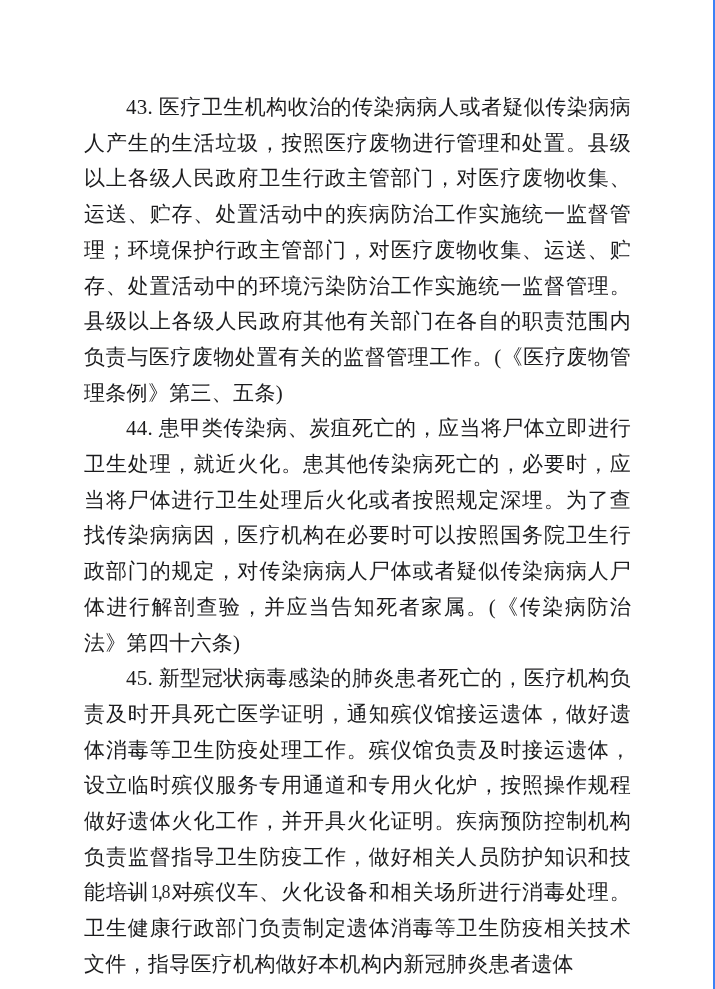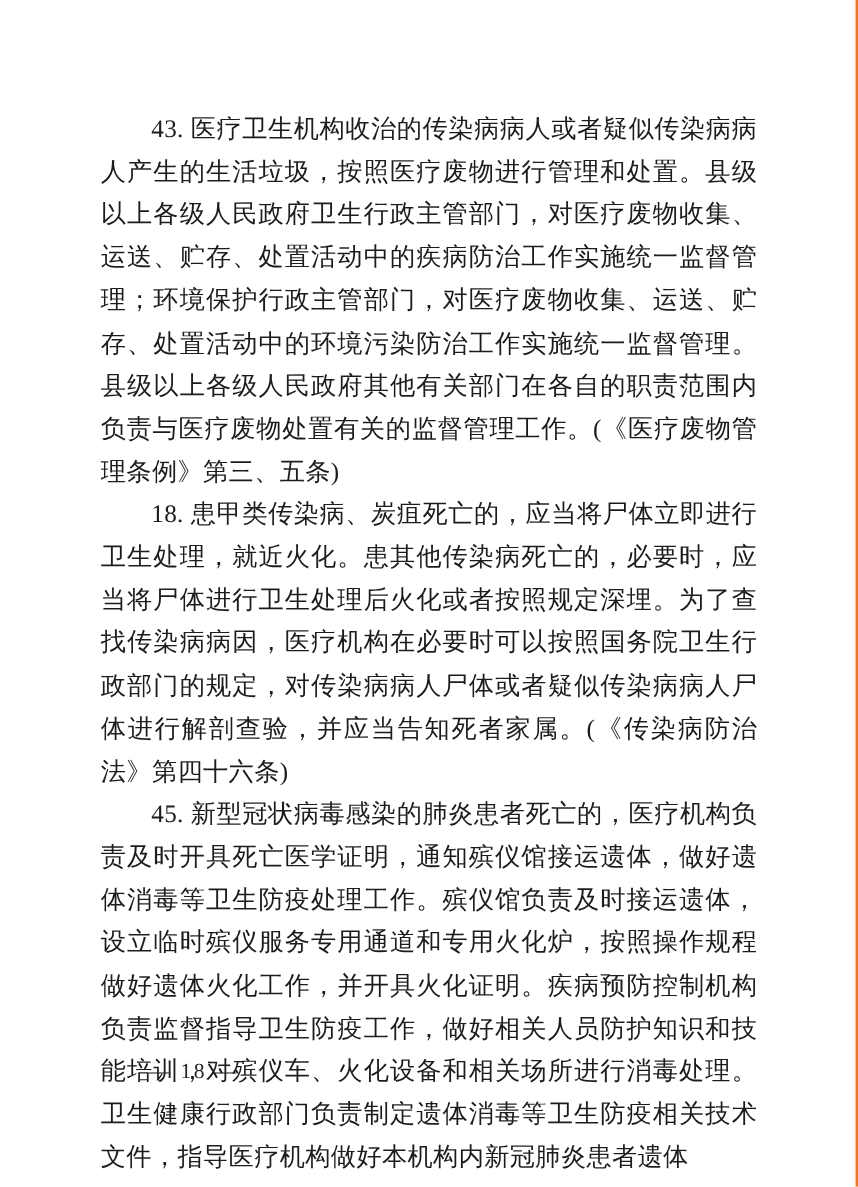--- a/index.html
+++ b/index.html
@@ -11,21 +11,21 @@
       width: 715px;
       height: 989px;
       font-family: "Liberation Serif", "DejaVu Serif", serif;
     }
     .page {
       position: relative;
       box-sizing: border-box;
       width: 715px;
       height: 989px;
       background: #ffffff;
-      border-right: 2px solid #f97316;
+      border-right: 2px solid #3b82f6;
       overflow: hidden;
     }
     .content {
       padding: 90px 82px 0 84px;
       font-size: 21px;
       line-height: 35.7px;
       color: #1c1c1e;
       letter-spacing: 0.3px;
     }
     .content p {
@@ -44,17 +44,17 @@
       color: #26262a;
       white-space: nowrap;
     }
   </style>
 </head>
 <body>
 
 <div class="page">
   <div class="content">
     <p>43. 医疗卫生机构收治的传染病病人或者疑似传染病病人产生的生活垃圾，按照医疗废物进行管理和处置。县级以上各级人民政府卫生行政主管部门，对医疗废物收集、运送、贮存、处置活动中的疾病防治工作实施统一监督管理；环境保护行政主管部门，对医疗废物收集、运送、贮存、处置活动中的环境污染防治工作实施统一监督管理。县级以上各级人民政府其他有关部门在各自的职责范围内负责与医疗废物处置有关的监督管理工作。(《医疗废物管理条例》第三、五条)</p>
-    <p>18. 患甲类传染病、炭疽死亡的，应当将尸体立即进行卫生处理，就近火化。患其他传染病死亡的，必要时，应当将尸体进行卫生处理后火化或者按照规定深埋。为了查找传染病病因，医疗机构在必要时可以按照国务院卫生行政部门的规定，对传染病病人尸体或者疑似传染病病人尸体进行解剖查验，并应当告知死者家属。(《传染病防治法》第四十六条)</p>
+    <p>44. 患甲类传染病、炭疽死亡的，应当将尸体立即进行卫生处理，就近火化。患其他传染病死亡的，必要时，应当将尸体进行卫生处理后火化或者按照规定深埋。为了查找传染病病因，医疗机构在必要时可以按照国务院卫生行政部门的规定，对传染病病人尸体或者疑似传染病病人尸体进行解剖查验，并应当告知死者家属。(《传染病防治法》第四十六条)</p>
     <p>45. 新型冠状病毒感染的肺炎患者死亡的，医疗机构负责及时开具死亡医学证明，通知殡仪馆接运遗体，做好遗体消毒等卫生防疫处理工作。殡仪馆负责及时接运遗体，设立临时殡仪服务专用通道和专用火化炉，按照操作规程做好遗体火化工作，并开具火化证明。疾病预防控制机构负责监督指导卫生防疫工作，做好相关人员防护知识和技能培训，对殡仪车、火化设备和相关场所进行消毒处理。卫生健康行政部门负责制定遗体消毒等卫生防疫相关技术文件，指导医疗机构做好本机构内新冠肺炎患者遗体</p>
   </div>
   <div class="page-number">— 18 —</div>
 </div>
 
 </body></html>

